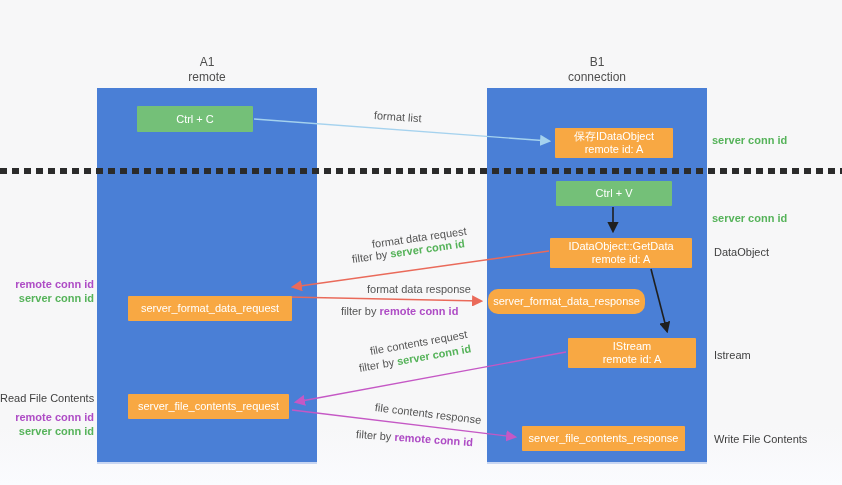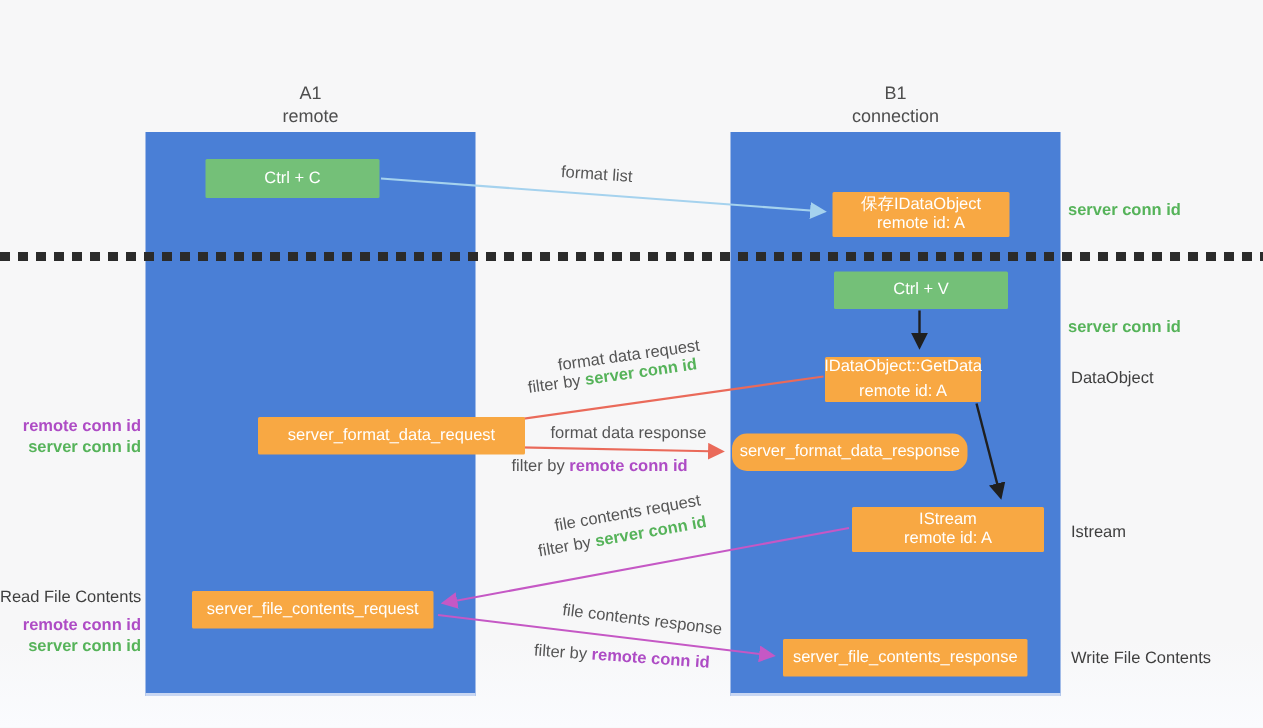--- a/index.html
+++ b/index.html
@@ -99,26 +99,26 @@
 
   <div class="node orange" style="left:555px;top:128px;width:118px;height:30px;">
     <span>保存IDataObject</span>
     <span>remote id: A</span>
   </div>
 
   <div class="node green" style="left:556px;top:181px;width:116px;height:25px;">
     <span>Ctrl + V</span>
   </div>
 
-  <div class="node orange" style="left:550px;top:238px;width:104px;height:30px;justify-content:space-between;">
+  <div class="node orange" style="left:550px;top:238px;width:142px;height:30px;">
     <span>IDataObject::GetData</span>
     <span>remote id: A</span>
   </div>
 
-  <div class="node orange" style="left:128px;top:278px;width:178px;height:25px;margin-left:44px;">
+  <div class="node orange" style="left:128px;top:296px;width:164px;height:25px;">
     <span>server_format_data_request</span>
   </div>
 
   <div class="node orange" style="left:488px;top:289px;width:157px;height:25px;border-radius:10px;">
     <span>server_format_data_response</span>
   </div>
 
   <div class="node orange" style="left:568px;top:338px;width:128px;height:30px;">
     <span>IStream</span>
     <span>remote id: A</span>

